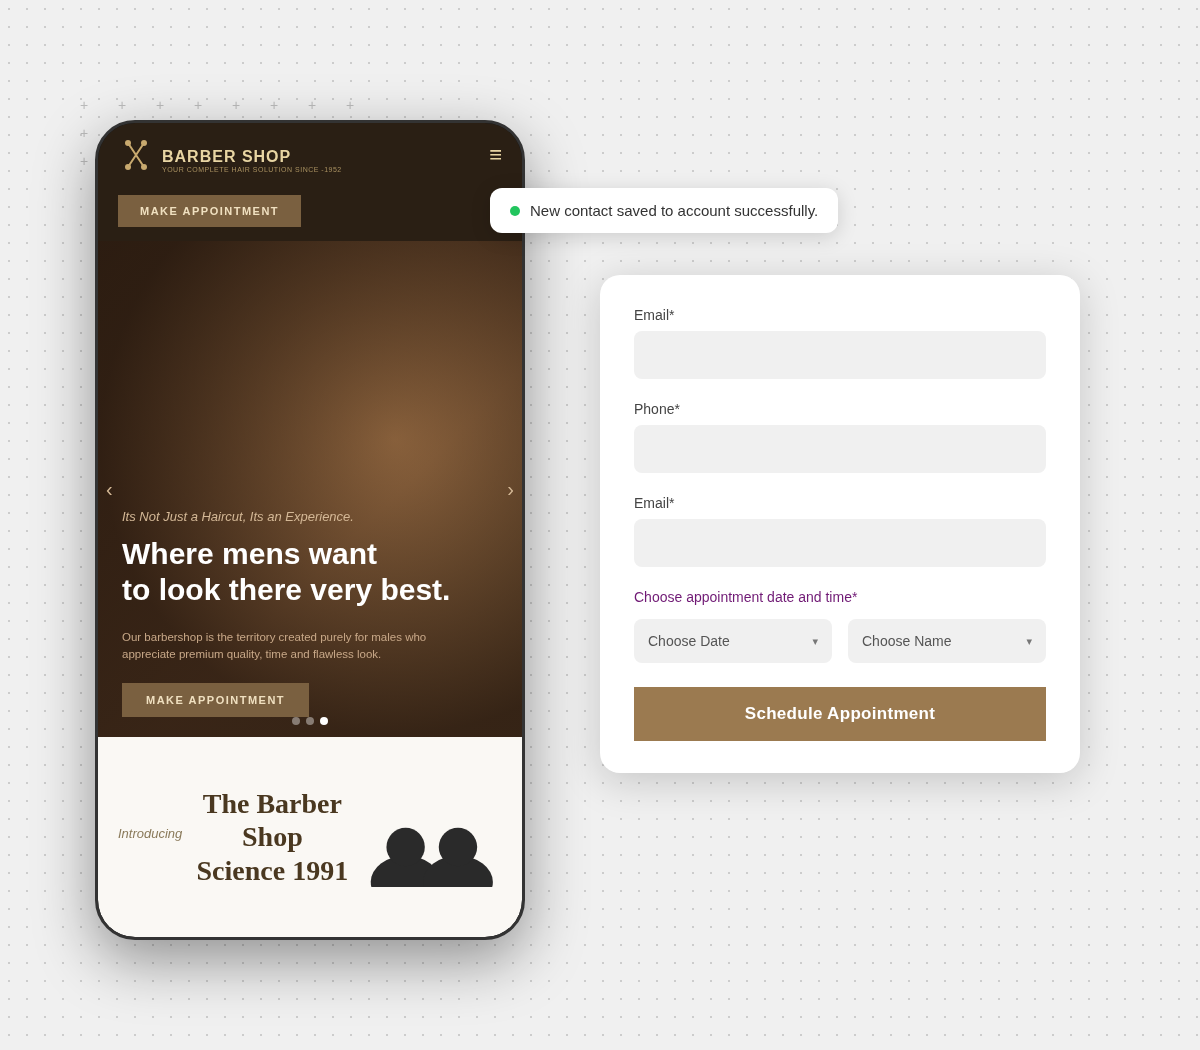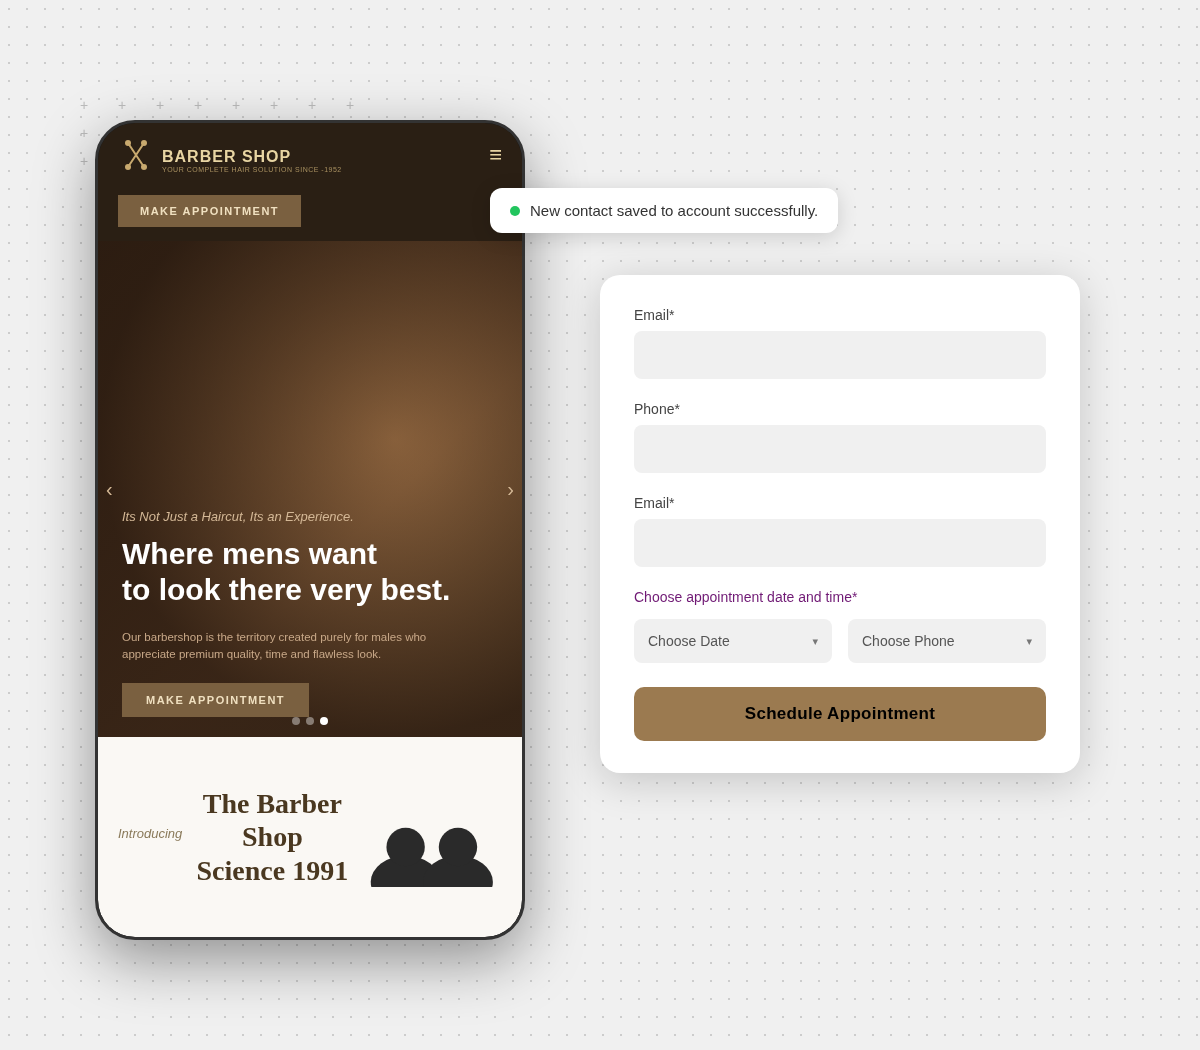--- a/index.html
+++ b/index.html
@@ -311,23 +311,23 @@
     }
     .dropdown-arrow {
       font-size: 11px;
       color: #777;
     }
 
     .schedule-btn {
       width: 100%;
       height: 54px;
       background: #9b7a50;
-      color: #000000;
+      color: #ffffff;
       border: none;
-      border-radius: 10px;
+      border-radius: 0;
       font-size: 17px;
       font-weight: 600;
       cursor: pointer;
       letter-spacing: 0.3px;
     }
   </style>
 </head>
 <body>
 
 <div class="bg-dots"></div>
@@ -437,20 +437,20 @@
   </div>
 
   <div>
     <span class="date-time-label">Choose appointment date and time*</span>
     <div class="date-time-row">
       <button class="dropdown-btn">
         <span>Choose Date</span>
         <span class="dropdown-arrow">▾</span>
       </button>
       <button class="dropdown-btn">
-        <span>Choose Phone</span>
+        <span>Choose Name</span>
         <span class="dropdown-arrow">▾</span>
       </button>
     </div>
   </div>
 
   <button class="schedule-btn">Schedule Appointment</button>
 </div>
 
 </body></html>

